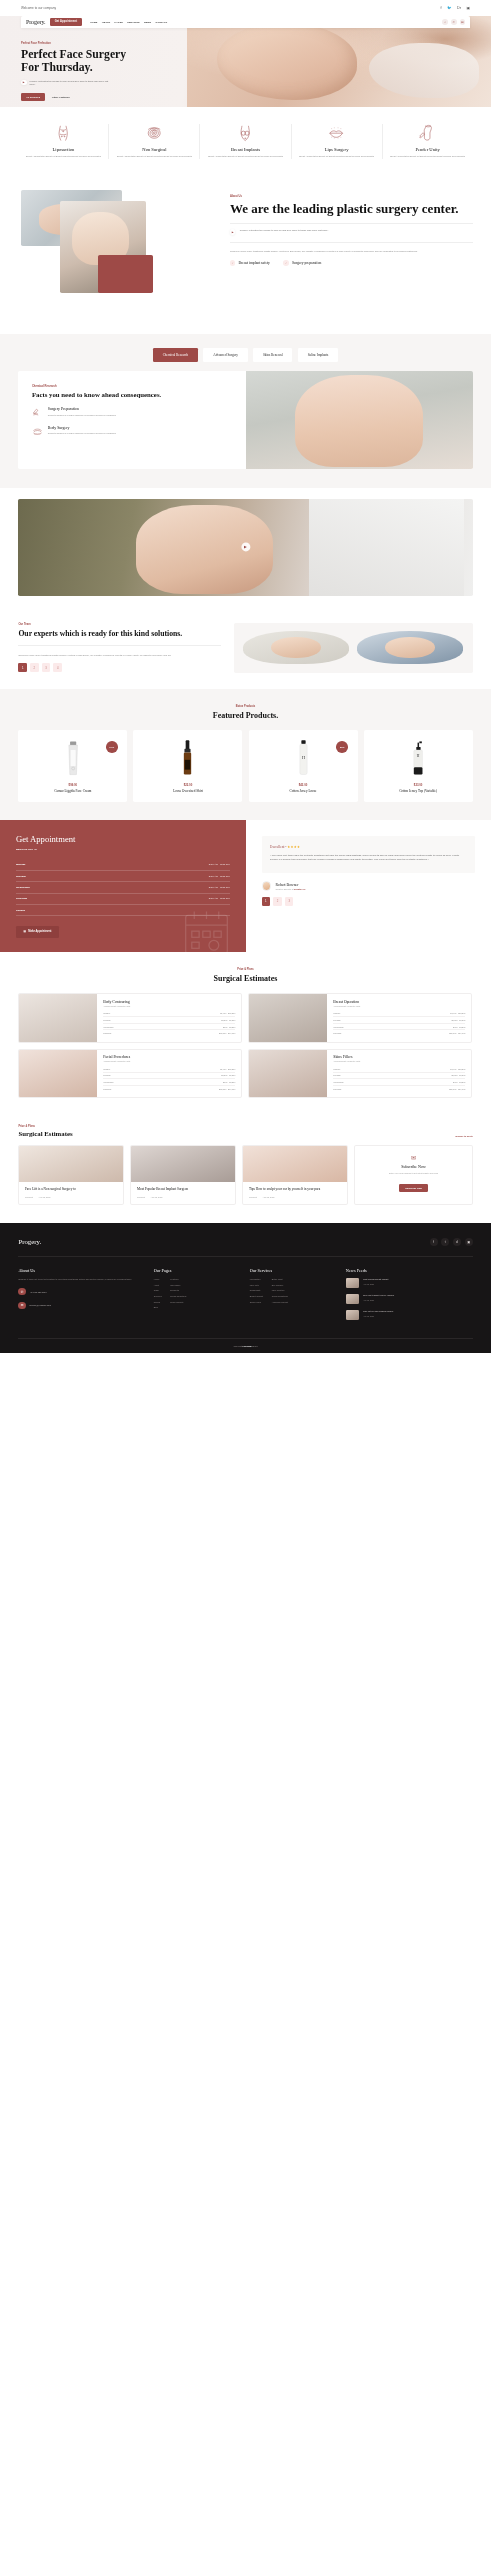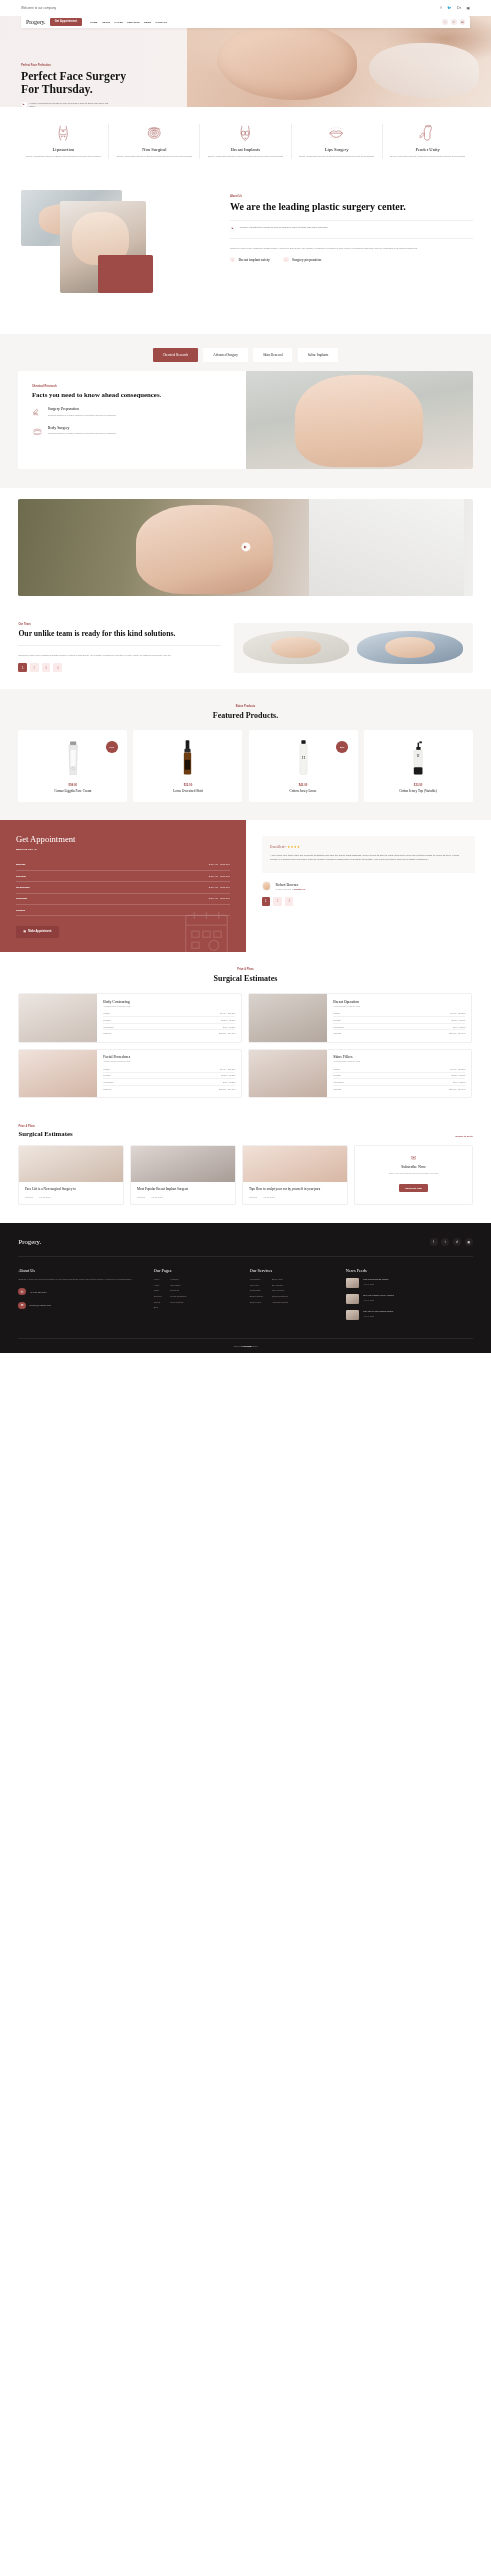--- a/index.html
+++ b/index.html
@@ -39,21 +39,21 @@
      display:flex; align-items:center; padding:0 4.9px; gap:4.3px;
      box-shadow:0 0.6px 3.1px rgba(0,0,0,.06); z-index:4;}
   .logo { font-family:"Liberation Serif", serif; font-size:6.1px; letter-spacing:-0.1px; }
   .btn-appt { background:#9e4a47; color:#fff; font-size:2.6px; font-weight:bold;
      padding:2.5px 4.9px; border-radius:1.2px; white-space:nowrap; border:none; letter-spacing:0.1px;}
   .nav-menu { display:flex; gap:4.3px; margin-left:3.7px; }
   .nav-menu span { font-size:2.3px; font-weight:bold; color:#2a2a2a; letter-spacing:0.1px;}
   .nav-right { margin-left:auto; display:flex; align-items:center; gap:3.1px;}
   .ic-circle { width:5.5px;height:5.5px;border-radius:50%;background:#f3eceb;
      display:flex;align-items:center;justify-content:center;font-size:2.8px;color:#9e4a47;}
-  .hero-copy { position:absolute; left:21px; top:26px; width:160px; z-index:3;margin-top:22px;}
+  .hero-copy { position:absolute; left:21px; top:26px; width:160px; z-index:3;}
   .eyebrow { font-size:2.7px; color:#9e4a47; font-weight:bold; margin-bottom:3.1px;}
   .hero-title { font-family:"Liberation Serif",serif; font-size:11.7px; line-height:1.12; color:#131313;}
   .hero-sub { display:flex; gap:3.1px; align-items:flex-start; margin-top:5.5px; font-size:2.3px; color:#6b6b6b; width:92px; line-height:1.5;}
   .play-dot { width:5.5px;height:5.5px;border-radius:50%;background:#fff;flex:none;
      display:flex;align-items:center;justify-content:center;color:#9e4a47;font-size:2.5px;
      box-shadow:0 0.6px 2.5px rgba(0,0,0,.08);}
   .hero-btns { display:flex; gap:4.3px; margin-top:6.8px; }
   .btn-dark { background:#9e4a47;color:#fff;font-size:2.5px;font-weight:bold;padding:2.5px 4.9px;border-radius:1.2px;border:none;}
   .btn-ghost { background:transparent;color:#3a3a3a;font-size:2.5px;font-weight:bold;padding:2.5px 2.5px;border:none;}
 
@@ -72,21 +72,21 @@
   .ph1 { left:2.5px; top:8.6px; width:101px; height:56px;
     background:linear-gradient(135deg,#d8dde0,#b9c2c6 50%,#e8e3de);}
   .ph1:after{content:"";position:absolute;left:18%;top:25%;width:60%;height:55%;border-radius:40%;
     background:linear-gradient(150deg,#f0d9c9,#d8b298);}
   .ph2 { left:42px; top:19.7px; width:86px; height:92px;
     background:linear-gradient(160deg,#ece7e2,#cdbcae 55%,#8e8376);}
   .ph2:after{content:"";position:absolute;left:14%;top:12%;width:66%;height:58%;border-radius:45% 45% 40% 40%;
     background:linear-gradient(170deg,#f6e7da,#e1c3ad);}
   .ph3 { left:80px; top:74px; width:55px; height:38px; background:#9e4a47; }
   .about-txt { flex:1; padding-top:13.5px;}
-  .about-h { font-family:"Liberation Serif",serif; font-size:10px; line-height:1.2; color:#101010; margin:2.5px 0 0;}
+  .about-h { font-family:"Liberation Serif",serif; font-size:13px; line-height:1.2; color:#101010; margin:2.5px 0 0;}
   .rule { height:0.6px; background:#eee; margin:6.8px 0 5.5px;}
   .pledge { display:flex; gap:4.3px; align-items:flex-start; }
   .pledge p { font-size:2.4px; color:#6f6f6f; line-height:1.75; }
   .ptxt { font-size:2.3px;color:#8b8b8b;line-height:1.95;margin-top:6.8px;}
   .checks { display:flex; gap:13.5px; margin-top:6.8px; }
   .chk { display:flex;align-items:center;gap:3.1px;}
   .chk .mark{width:5.5px;height:5.5px;border-radius:50%;background:#fbeceb;color:#d9a6a3;font-size:2.8px;
      display:flex;align-items:center;justify-content:center;}
   .chk span.lbl{font-family:"Liberation Serif",serif;font-size:3.7px;color:#141414;}
 
@@ -441,21 +441,21 @@
   </div>
 </section>
 
 <section class="banner">
   <span class="play-big">▶</span>
 </section>
 
 <section class="team">
   <div class="team-left">
     <div class="eyebrow">Our Team</div>
-    <h2 class="team-h">Our unlike team is ready for this kind solutions.</h2>
+    <h2 class="team-h">Our experts which is ready for this kind solutions.</h2>
     <div class="rule"></div>
     <p class="team-p">NewLook unlike many traditional plastic surgery centers in San Diego, are industry recognized experts in a wide variety of cosmetic procedure and are</p>
     <div class="pager">
       <span class="pg active">1</span>
       <span class="pg">2</span>
       <span class="pg">3</span>
       <span class="pg">4</span>
     </div>
   </div>
   <div class="team-right">

